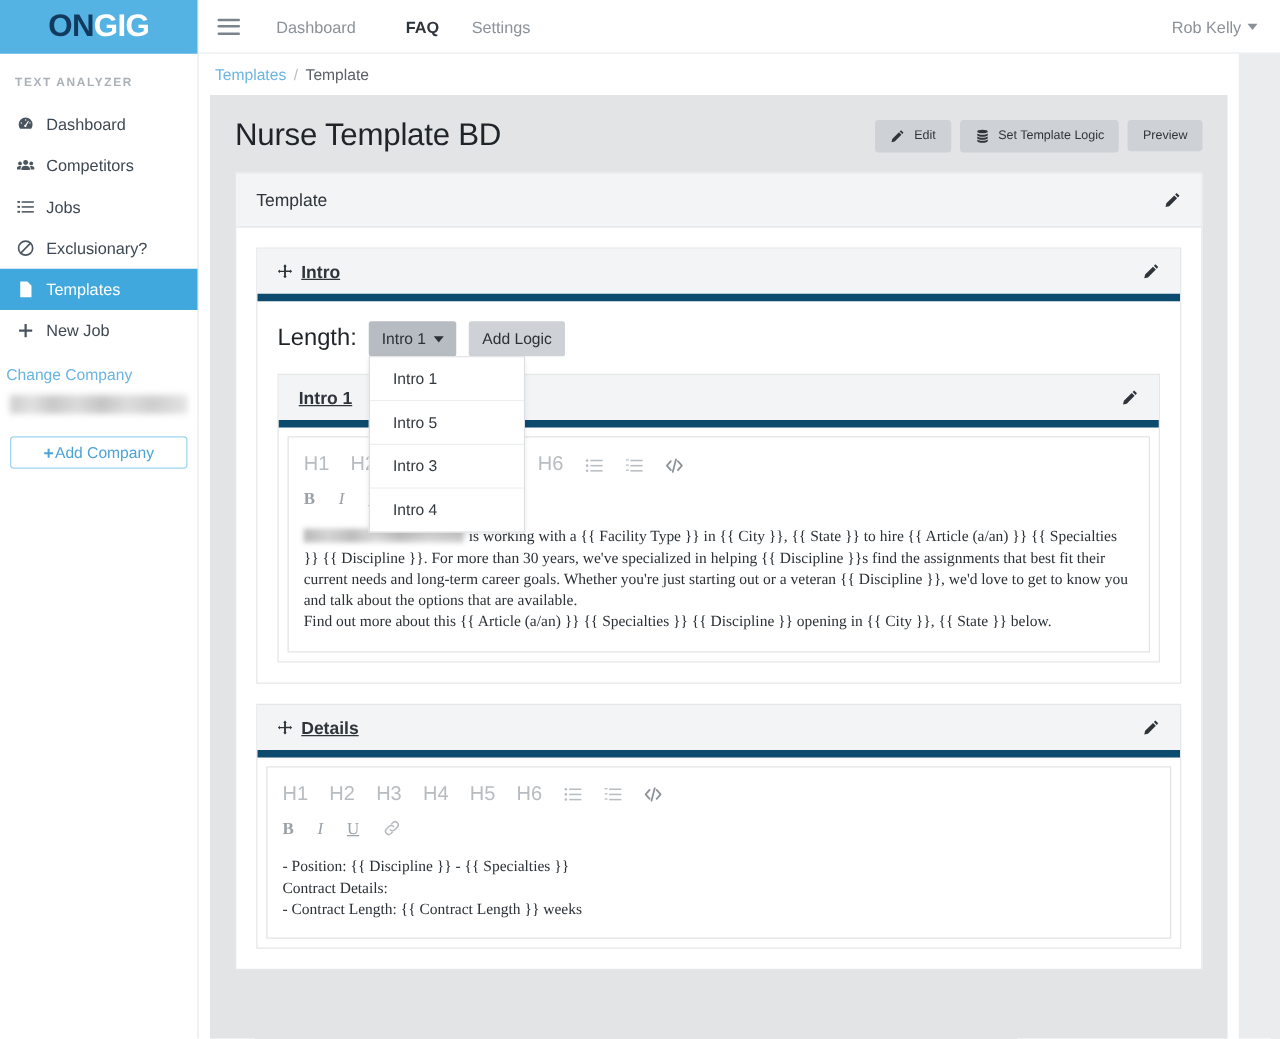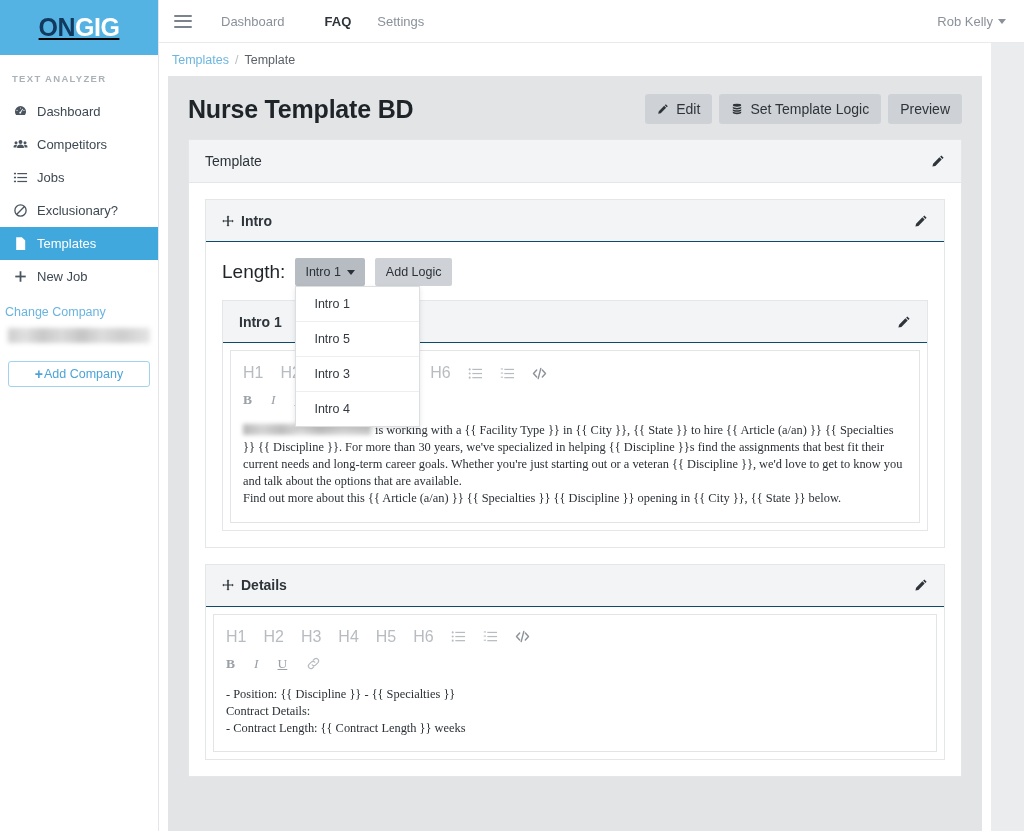--- a/index.html
+++ b/index.html
@@ -12,22 +12,22 @@
   .app { position: relative; width: 1024px; height: 831px; display: flex; }
 
   
   .sidebar {
     width: 159px; height: 831px;
     background: #ffffff;
     border-right: 1px solid #e4e6e8;
     flex: 0 0 159px;
   }
   .logo {
-    height: 55px; background: #55b3e4;
-    display: flex; align-items: center; justify-content: center; text-decoration: underline;
+    height: 43px; background: #55b3e4;
+    display: flex; align-items: center; justify-content: center;
   }
   .logo-text { font-size: 25px; font-weight: 700; letter-spacing: -0.5px; line-height: 1; }
   .logo-on { color: #123a5e; }
   .logo-gig { color: #ffffff; }
 
   .sb-label {
     font-size: 9.5px; color: #aab2b8; letter-spacing: 1.3px;
     padding: 18px 0 11px 12px; font-weight: 600;
   }
   .sb-item {
@@ -86,48 +86,48 @@
     flex: 1; background: #ffffff; overflow: hidden;
     padding: 0 0 0 0; position: relative;
   }
   .page-panel {
     margin: 0 42px 0 9px;
     background: #e2e4e6;
     min-height: 800px;
     padding: 18px 20px 0 20px;
   }
   .page-head { display: flex; align-items: center; }
-  .page-title { font-size: 25px; color: #1f2429; font-weight: 700; letter-spacing: -0.2px; }
+  .page-title { font-size: 25px; color: #1f2429; font-weight: 400; letter-spacing: -0.2px; }
   .page-actions { margin-left: auto; display: flex; gap: 7px; align-items: center; }
   .btn {
     background: #ced2d6; border: none; border-radius: 3px;
-    font-size: 14px; color: #2e343a; padding: 7px 12px;
+    font-size: 10px; color: #2e343a; padding: 7px 12px;
     display: flex; align-items: center; gap: 7px; cursor: pointer;
     font-family: "Liberation Sans", sans-serif;
   }
   .btn svg { width: 12px; height: 12px; display: block; }
 
   .card {
     background: #ffffff; margin-top: 15px; border: 1px solid #e4e6e8;
   }
   .card-head {
     background: #f2f4f6; border-bottom: 1px solid #e4e6e8;
     height: 43px; display: flex; align-items: center; padding: 0 16px;
     font-size: 14px; color: #2e343a;
   }
   .card-head .edit-pencil { margin-left: auto; cursor: pointer; }
   .edit-pencil svg { width: 14px; height: 14px; display: block; color: #2e343a; }
 
   .card-body { padding: 16px; }
 
   .inner-card { border: 1px solid #e4e6e8; background:#fff; }
   .inner-head {
-    background: #f2f4f6; border-bottom: 1px solid #0c4a6e;
+    background: #f2f4f6; border-bottom: 6px solid #0c4a6e;
     height: 42px; display: flex; align-items: center; padding: 0 16px;
-    font-size: 14px; font-weight: 700; color: #2e343a;
+    font-size: 14px; font-weight: 700; color: #2e343a; text-decoration: underline;
   }
   .inner-head .edit-pencil { margin-left: auto; }
 
   .move-icon { margin-right: 7px; display:inline-flex; align-items:center; }
   .move-icon svg { width: 12px; height: 12px; display:block; color:#2e343a; }
 
   
   .option-row { display: flex; align-items: center; gap: 10px; margin-bottom: 14px; position: relative; }
   .option-label { font-size: 19px; color: #1f2429; }
   .dd-wrap { position: relative; }

